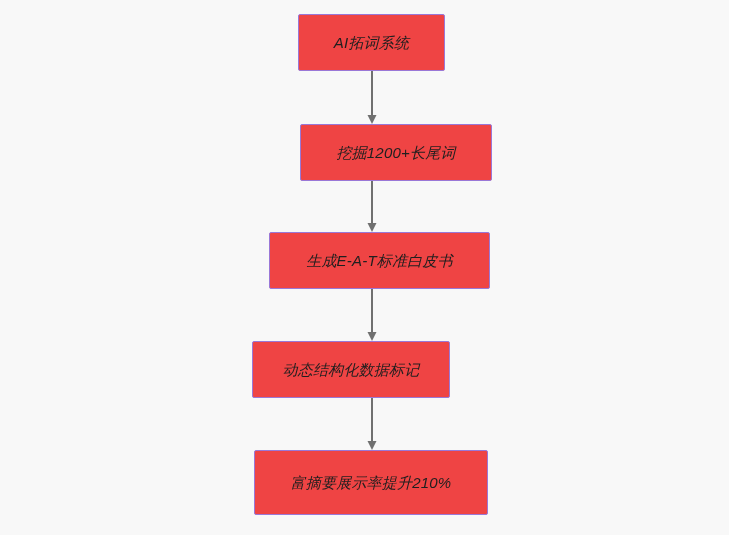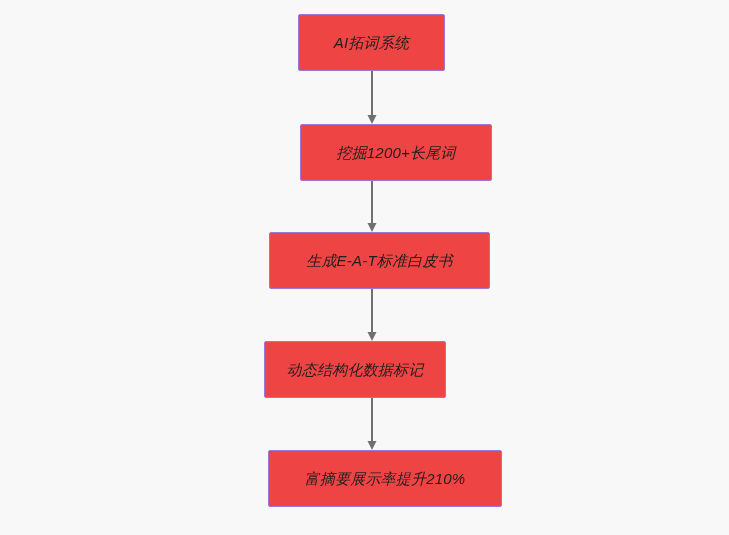--- a/index.html
+++ b/index.html
@@ -76,28 +76,28 @@
     <span class="node-label">生成E-A-T标准白皮书</span>
   </div>
 
   <div class="edge" style="left:366px; top:289px; width:12px; height:52px;">
     <svg width="12" height="52" viewBox="0 0 12 52">
       <line x1="6" y1="0" x2="6" y2="45" stroke="#707070" stroke-width="2"></line>
       <polygon points="6,52 1.5,43 10.5,43" fill="#707070"></polygon>
     </svg>
   </div>
 
-  <div class="node" style="left:264px; top:341px; width:182px; height:57px;">
+  <div class="node" style="left:252px; top:341px; width:198px; height:57px;">
     <span class="node-label">动态结构化数据标记</span>
   </div>
 
   <div class="edge" style="left:366px; top:398px; width:12px; height:52px;">
     <svg width="12" height="52" viewBox="0 0 12 52">
       <line x1="6" y1="0" x2="6" y2="45" stroke="#707070" stroke-width="2"></line>
       <polygon points="6,52 1.5,43 10.5,43" fill="#707070"></polygon>
     </svg>
   </div>
 
-  <div class="node" style="left:268px; top:450px; width:234px; height:57px;">
+  <div class="node" style="left:254px; top:450px; width:234px; height:65px;">
     <span class="node-label">富摘要展示率提升210%</span>
   </div>
 
 </div>
 
 </body></html>

